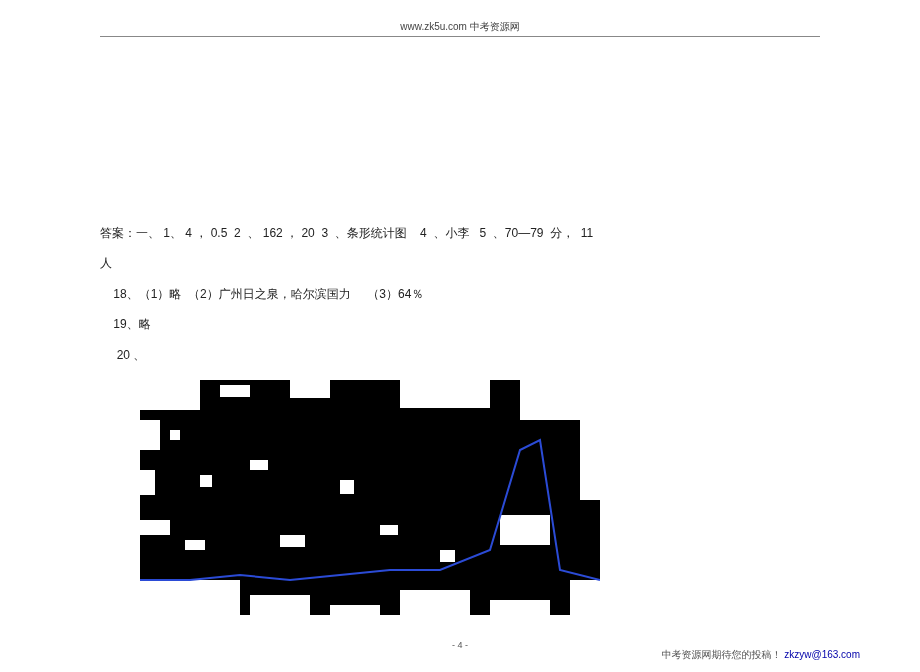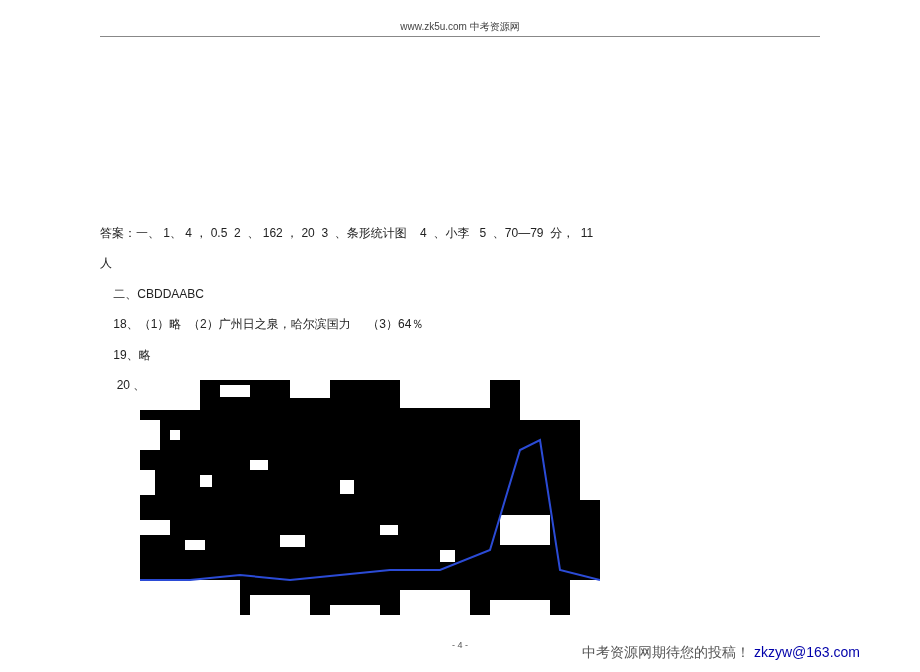--- a/index.html
+++ b/index.html
@@ -63,40 +63,39 @@
       left: 0;
       width: 100%;
       text-align: center;
       font-size: 9px;
       color: #555;
     }
     .footer-right {
       position: absolute;
       bottom: 10px;
       right: 60px;
-      font-size: 14px;
+      font-size: 10px;
       color: #555;
     }
     .footer-email {
       color: #0000aa;
     }
   </style>
 </head>
 <body>
 
 <div class="header">
   <span>www.zk5u.com</span>
   <span>中考资源网</span>
   <div class="header-line"></div>
 </div>
 
 <div class="content">
   <div class="line">答案：一、 1、 4 ， 0.5  2  、 162 ， 20  3  、条形统计图    4  、小李   5  、70—79  分，  11</div>
   <div class="line">人</div>
-  <div class="line">    二、CBDDAABC</div>
   <div class="line">    18、（1）略  （2）广州日之泉，哈尔滨国力     （3）64％</div>
   <div class="line">    19、略</div>
   <div class="line">     20 、</div>
 </div>
 
 <div class="chart-area">
   <svg viewBox="0 0 460 235">
     <rect x="0" y="0" width="460" height="235" fill="#000"></rect>
     <rect x="0" y="0" width="60" height="30" fill="#fff"></rect>
     <rect x="80" y="5" width="30" height="12" fill="#fff"></rect>

